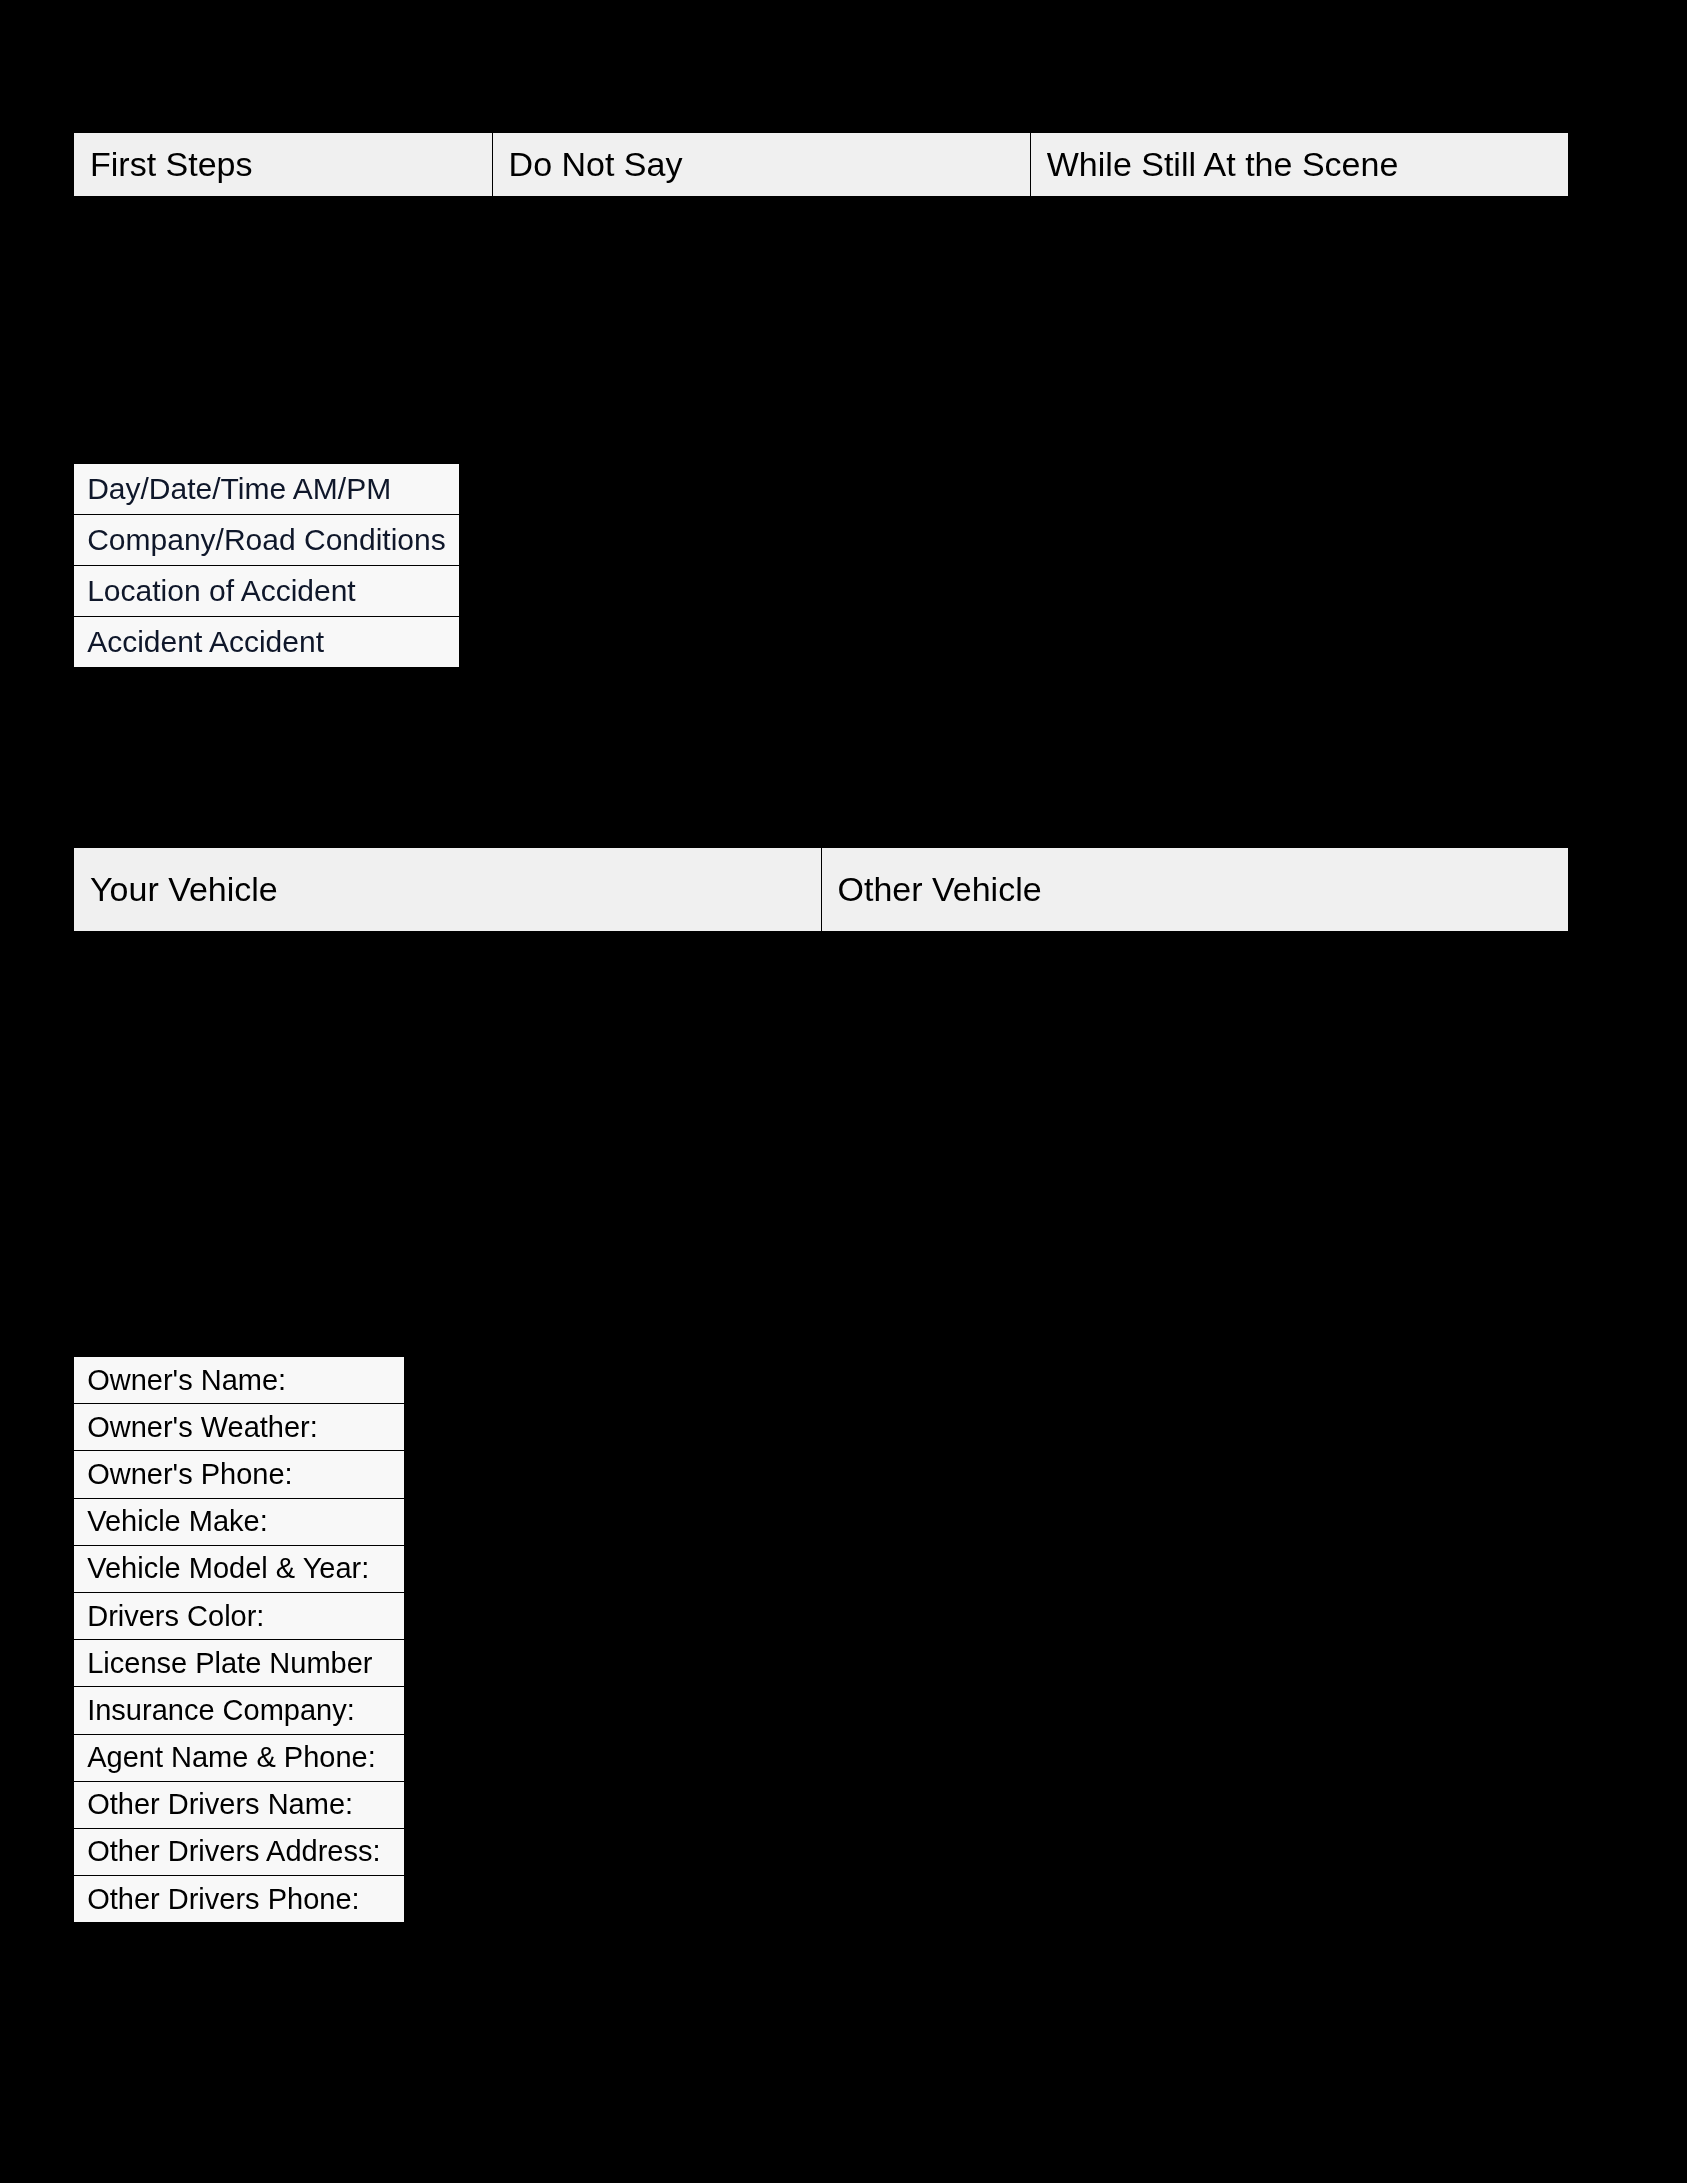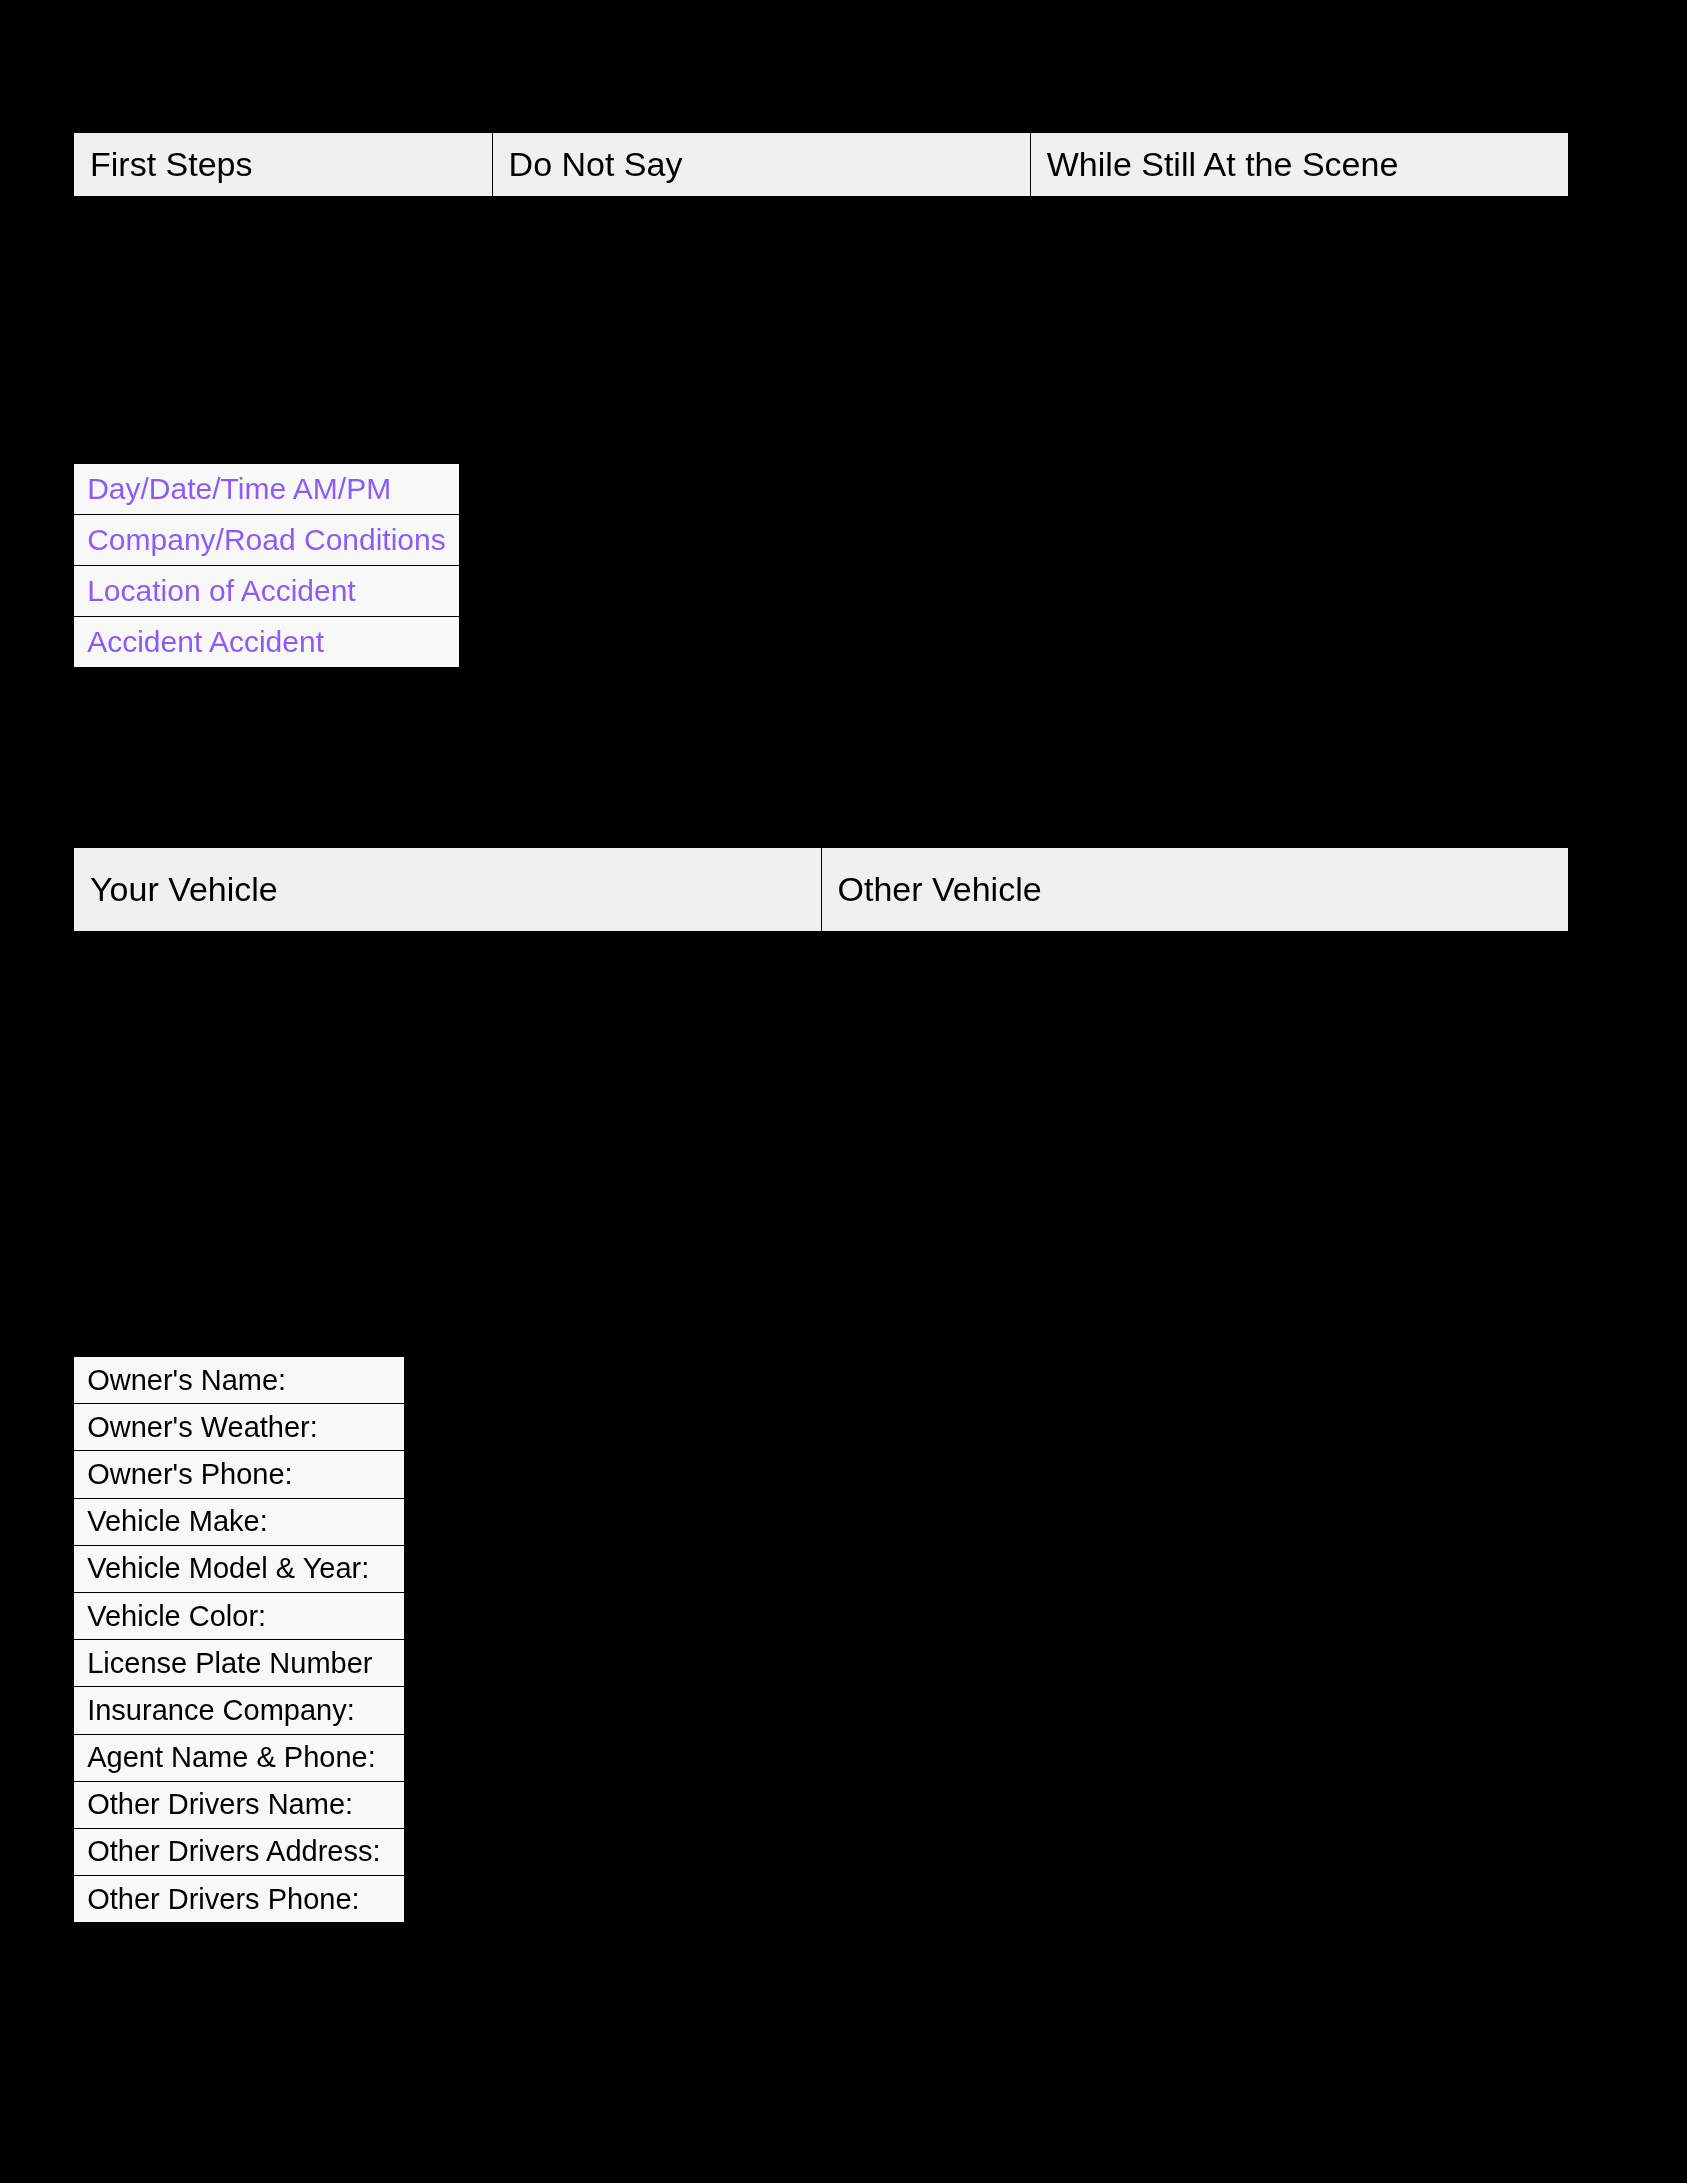--- a/index.html
+++ b/index.html
@@ -62,21 +62,21 @@
       top: 463px;
       left: 73px;
       border-collapse: collapse;
     }
 
     .info-table td {
       border: 1.3px solid #000;
       background-color: #f8f8f8;
       padding: 8px 13.2px;
       font-size: 30px;
-      color: #8b5cf6;
+      color: #0f172a;
       white-space: nowrap;
       min-width: 331px;
     }
 
     
     .vehicle-header-table {
       position: absolute;
       top: 847px;
       left: 73px;
       right: 73px;
@@ -173,21 +173,21 @@
     <tr>
           <td>Owner's Phone:</td>
         </tr>
     <tr>
           <td>Vehicle Make:</td>
         </tr>
     <tr>
           <td>Vehicle Model &amp; Year:</td>
         </tr>
     <tr>
-          <td>Vehicle Color:</td>
+          <td>Drivers Color:</td>
         </tr>
     <tr>
           <td>License Plate Number</td>
         </tr>
     <tr>
           <td>Insurance Company:</td>
         </tr>
     <tr>
           <td>Agent Name &amp; Phone:</td>
         </tr>

